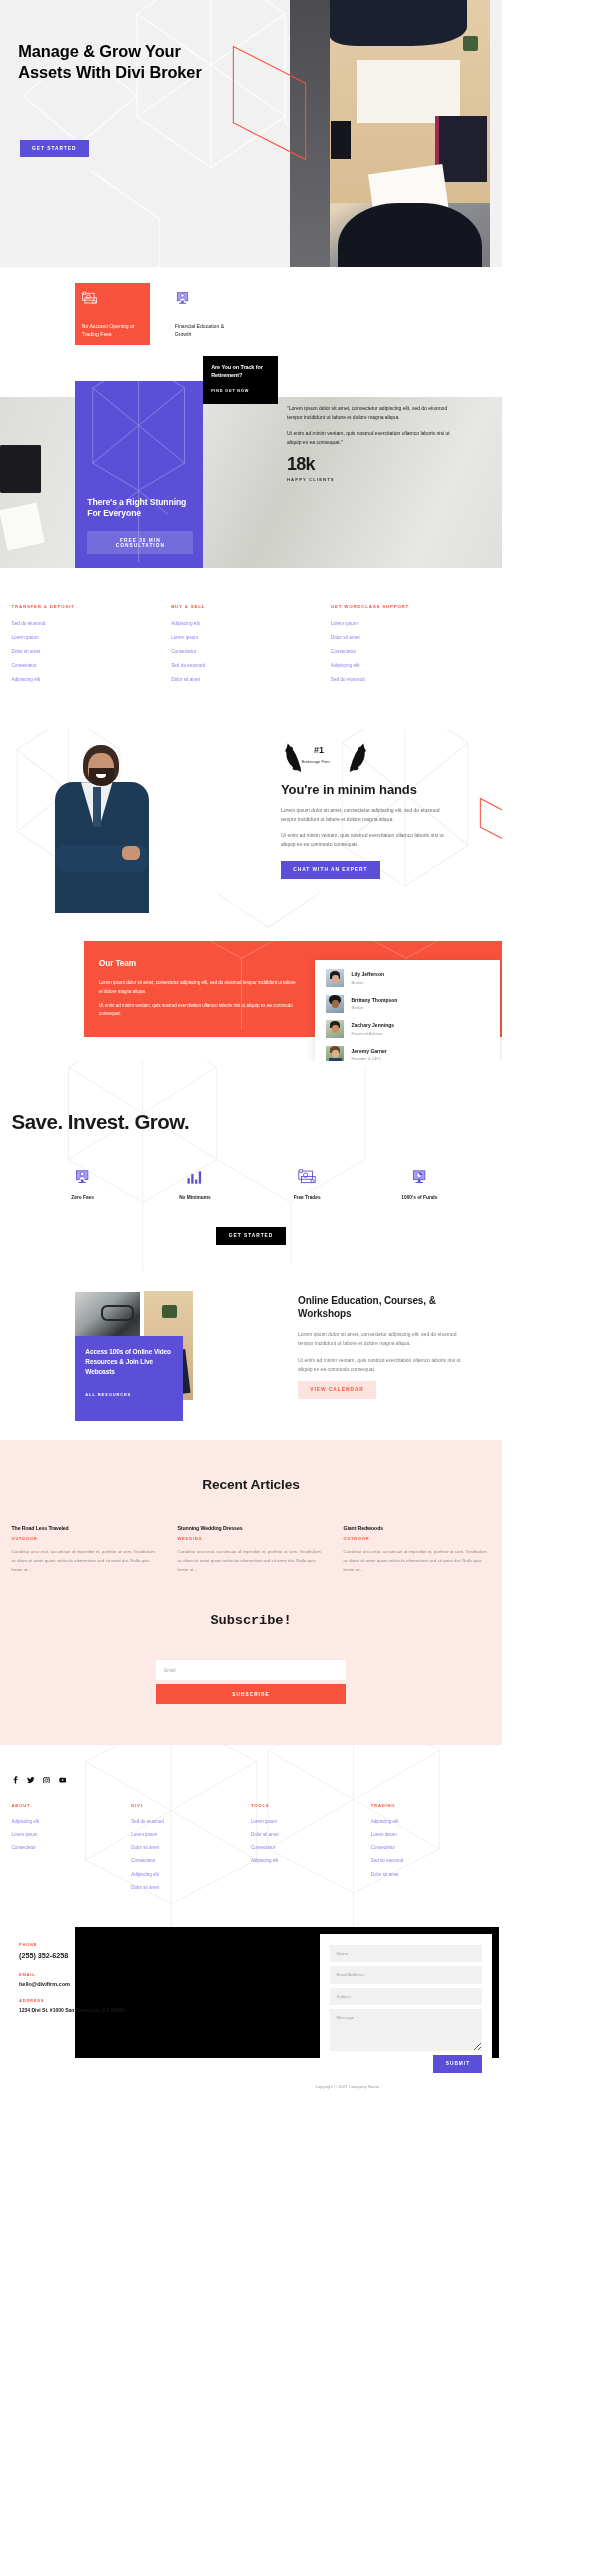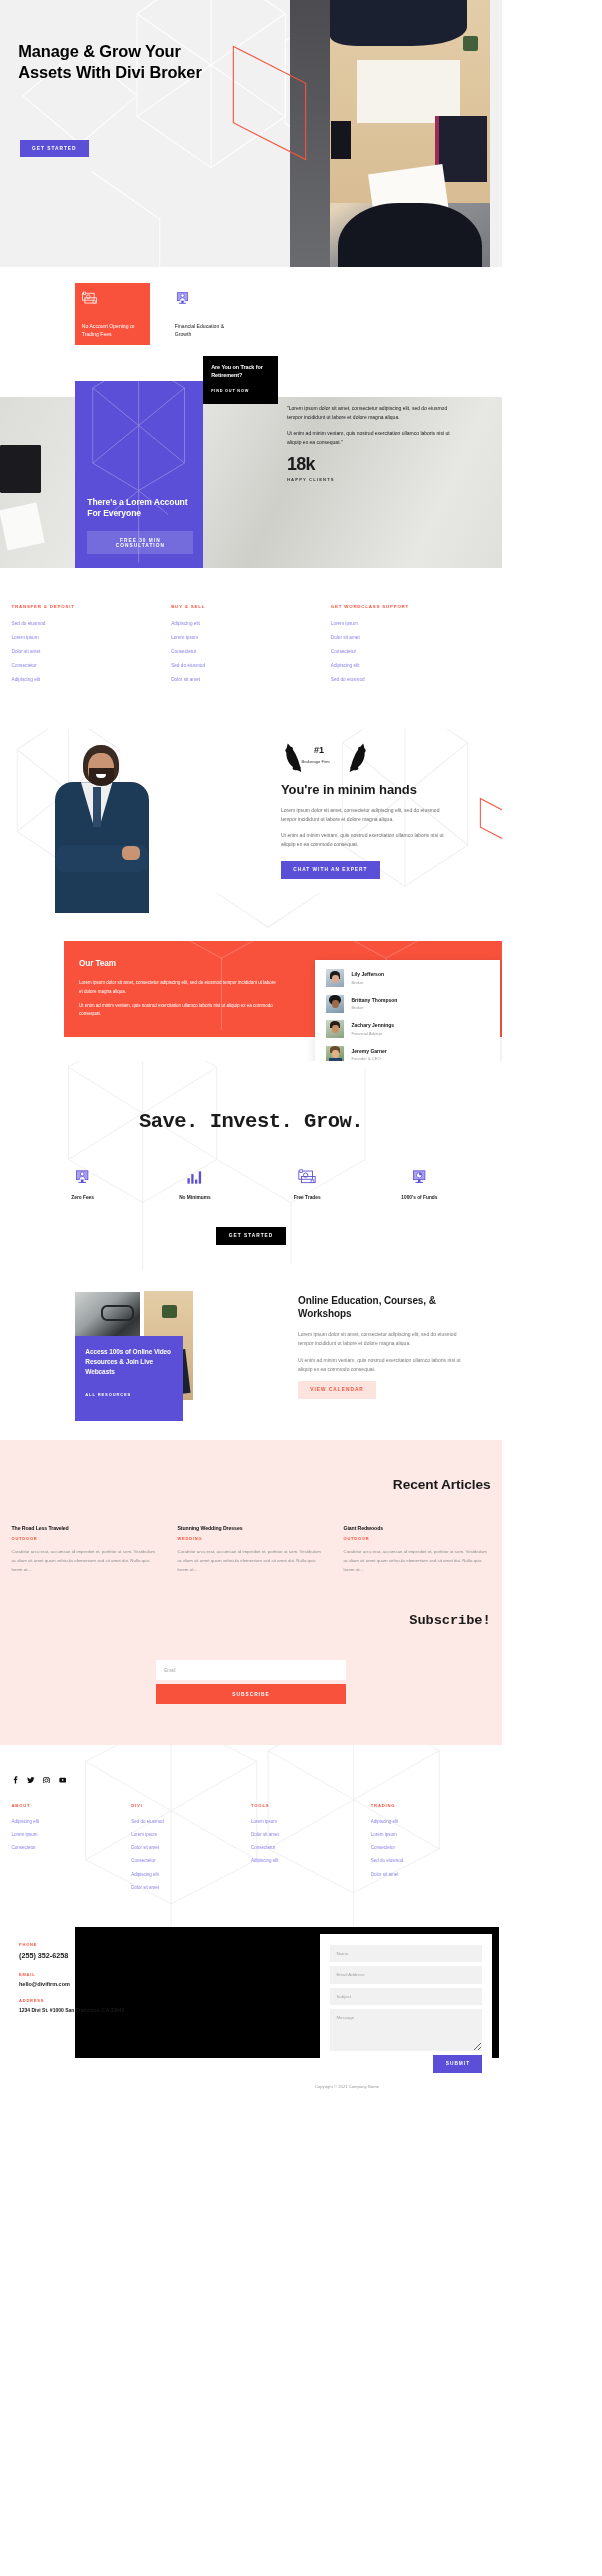--- a/index.html
+++ b/index.html
@@ -145,38 +145,38 @@
   .badge-num{position:absolute;left:33px;top:2.7px;font-size:9px;font-weight:bold;}
   .badge-sub{position:absolute;left:20.5px;top:16.4px;font-size:4.1px;color:#333;}
   .hands-copy{position:absolute;left:281px;top:53px;width:171px;}
   .hands-copy h2{font-size:13px;line-height:1.2;margin-bottom:9px;}
   .hands-copy p{font-size:5px;color:#6b6b6b;margin-bottom:6.8px;}
   .hands-copy .btn{margin-top:5.5px;}
 
   
   .team{position:relative;height:120px;}
   .team-red{
-    position:absolute;left:64px;top:0;width:452px;height:96px;background:#f9523c;color:#fff;overflow:hidden;
+    position:absolute;left:84px;top:0;width:452px;height:96px;background:#f9523c;color:#fff;overflow:hidden;
   }
   .team-red .t-in{position:absolute;left:15px;top:18px;width:198px;}
   .team-red h3{font-size:8.2px;margin-bottom:11px;}
   .team-red p{font-size:4.5px;margin-bottom:6.2px;line-height:1.85;}
   .team-card{
     position:absolute;left:315px;top:19px;width:185px;background:#fff;
     box-shadow:0 1.4px 9.6px rgba(0,0,0,.12);padding:9.6px 11px 9.6px;
   }
   .member{display:flex;align-items:center;margin-bottom:7.5px;}
   .member:last-child{margin-bottom:0;}
   .m-av{width:18px;height:18px;margin-right:7.5px;flex:0 0 18px;position:relative;overflow:hidden;}
   .m-name{font-size:5px;font-weight:bold;color:#111;line-height:1.4;}
   .m-role{font-size:4.1px;color:#9a9a9a;margin-top:1.4px;}
 
   
   .sig{position:relative;background:#fff;padding:49px 0 31.5px;overflow:hidden;}
-  .sig h2{font-size:20.5px;text-align:center;letter-spacing:-0.5px;margin-bottom:34px;font-family:Liberation Mono, monospace;}
+  .sig h2{font-size:20.5px;letter-spacing:-0.5px;margin-bottom:34px;}
   .sig-row{display:flex;justify-content:space-between;padding:0 15px;}
   .sig-item{width:25%;text-align:center;}
   .sig-icon{height:16.4px;margin-bottom:11px;display:flex;align-items:flex-end;justify-content:center;}
   .sig-label{font-size:4.8px;font-weight:bold;color:#1a1a1a;}
   .sig-btn-wrap{text-align:center;margin-top:27px;}
 
   
   .edu{position:relative;background:#fff;height:164px;}
   .edu-img1{position:absolute;left:75px;top:16.4px;width:65px;height:49px;
     background:linear-gradient(140deg,#cfd2cf,#9aa0a2 40%,#2f3336 75%,#55595c);}
@@ -190,21 +190,21 @@
     position:absolute;left:75px;top:60px;width:108px;height:85px;background:#5a4fd6;color:#fff;padding:11px 10.3px;
   }
   .edu-purple h4{font-size:6.5px;line-height:1.55;font-weight:bold;}
   .edu-purple .ar{font-size:4px;letter-spacing:0.9px;margin-top:15px;font-weight:bold;}
   .edu-copy{position:absolute;left:298px;top:19px;width:171px;}
   .edu-copy h2{font-size:10px;line-height:1.28;margin-bottom:9.6px;}
   .edu-copy p{font-size:5px;color:#7a7a7a;margin-bottom:7.5px;}
 
   
   .articles{background:#fdeae6;padding:37px 0 41px;}
-  .articles h2{font-size:13.7px;text-align:right;margin-bottom:31.5px;}
+  .articles h2{font-size:13.7px;text-align:center;margin-bottom:31.5px;}
   .art-grid{display:flex;gap:19px;}
   .art{width:33.33%;}
   .art h4{font-size:5.2px;font-weight:bold;margin-bottom:5.5px;color:#111;}
   .art .cat{font-size:4px;letter-spacing:0.8px;color:#f9523c;font-weight:bold;margin-bottom:6.8px;}
   .art p{font-size:4.4px;color:#8d8d8d;line-height:2;}
   .sub-h{font-size:13.7px;text-align:center;margin:38px 0 15px;font-family:Liberation Mono, monospace;}
   .sub-form{width:190px;margin:0 auto;}
   .sub-form input{
     width:100%;border:0;background:#fff;padding:7.5px 8.2px;font-size:4.5px;color:#555;
     font-family:"Liberation Sans", sans-serif;display:block;
@@ -311,21 +311,21 @@
         <g fill="none" stroke="#ffffff" stroke-width="1.3" opacity="0.30">
           <path d="M93 -30 L160 10 L160 120 L93 160 L26 120 L26 10 Z"></path>
           <path d="M93 -30 L93 160"></path>
           <path d="M26 10 L160 120"></path>
           <path d="M160 10 L26 120"></path>
           <path d="M93 160 L93 265"></path>
           <path d="M50 195 L93 160 L136 195"></path>
         </g>
       </svg>
       <div class="pc-in">
-        <h3>There's a Lorem Account For Everyone</h3>
+        <h3>There's a Right Stunning For Everyone</h3>
         <button class="btn btn-ghost">FREE 30 MIN CONSULTATION</button>
       </div>
     </div>
 
     <div class="black-card">
       <h4>Are You on Track for Retirement?</h4>
       <a class="fon" href="#" style="color:#fff;text-decoration:none;display:block;">FIND OUT NOW</a>
     </div>
 
     <div class="quote-col">

